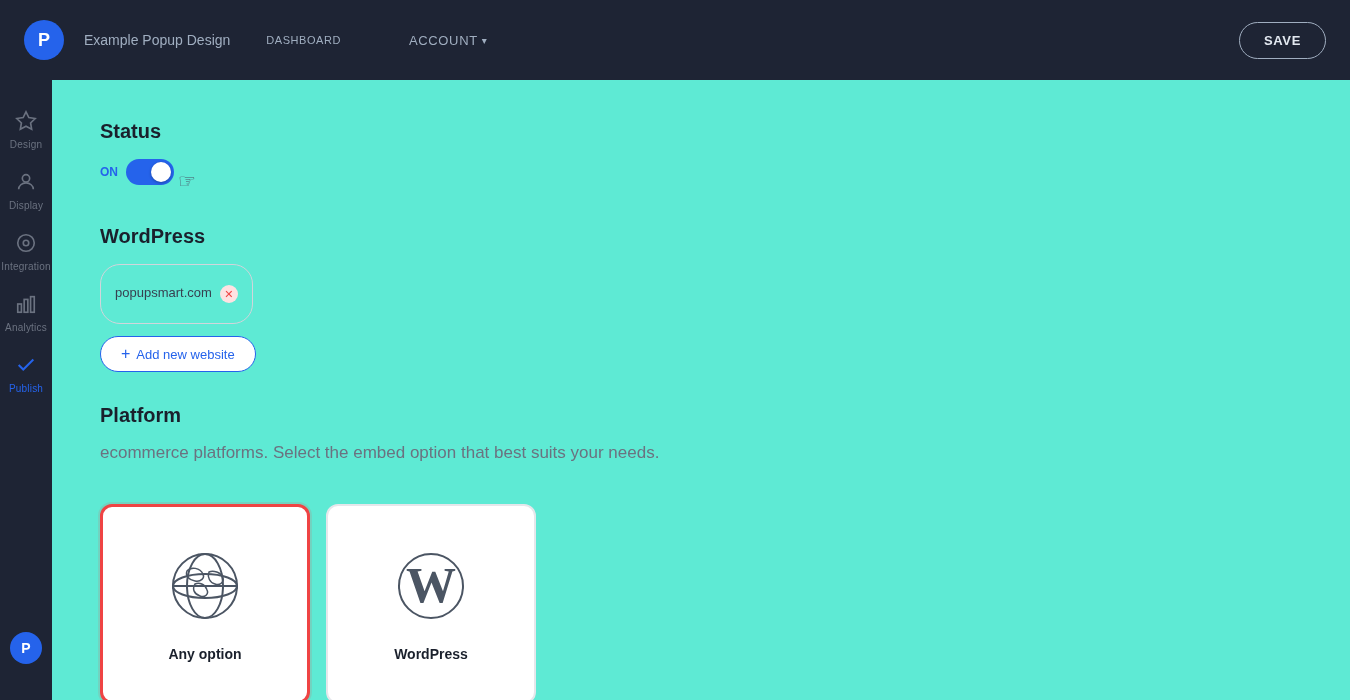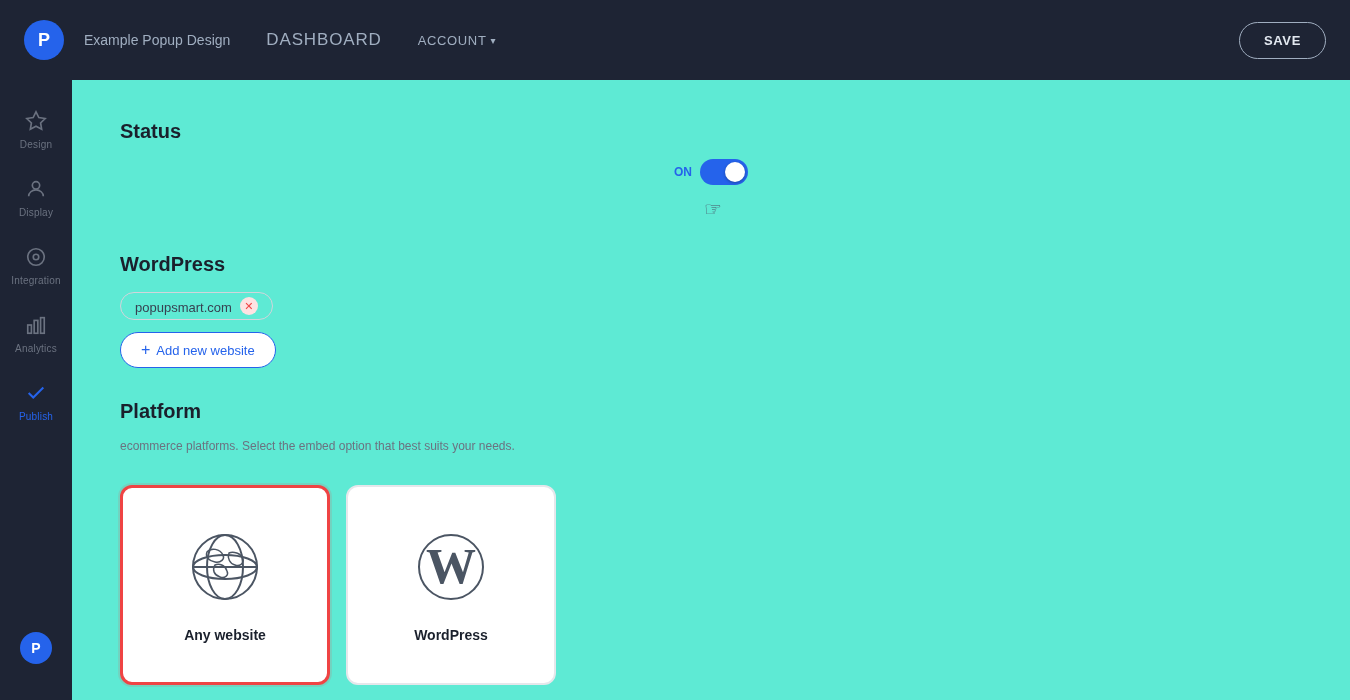--- a/index.html
+++ b/index.html
@@ -29,29 +29,29 @@
       align-items: center;
       justify-content: flex-start;
       gap: 36px;
     }
     .navbar-title {
       color: #a0aec0;
       font-size: 14px;
     }
     .navbar-link {
       color: #a0aec0;
-      font-size: 17px;
+      font-size: 11px;
       letter-spacing: 0.05em;
       text-transform: uppercase;
       cursor: pointer;
     }
     .account-link {
       display: flex; align-items: center; gap: 4px;
       color: #a0aec0; font-size: 13px; letter-spacing: 0.05em;
-      text-transform: uppercase; cursor: pointer;
+      text-transform: uppercase; cursor: pointer; margin-left: 32px;
     }
     .account-link .chevron { font-size: 10px; }
     .navbar-right {
       display: flex; align-items: flex-start; gap: 21px;
     }
     .btn-save {
       background: transparent;
       border: 1.5px solid #a0aec0;
       color: #e2e8f0;
       padding: 10px 24px;
@@ -76,26 +76,26 @@
 
     
     .app-layout {
       display: flex;
       height: calc(700px - 80px);
     }
 
     
     .sidebar {
       background: #1e2434;
-      width: 72px;
+      width: 52px;
       display: flex;
       flex-direction: column;
       align-items: center;
       padding: 20px 0;
-      gap: 8px;
+      gap: 1px;
     }
     .sidebar-item {
       display: flex;
       flex-direction: column;
       align-items: center;
       gap: 4px;
       padding: 10px 6px;
       cursor: pointer;
       border-radius: 8px;
       width: 60px;
@@ -175,25 +175,25 @@
       margin-top: 4px;
       margin-left: 4px;
     }
 
     
     .websites-section {
       margin-top: 32px;
     }
     .website-tag {
       display: inline-flex;
-      align-items: flex-end;
+      align-items: flex-start;
       gap: 8px;
       border: 1.5px solid #d1d5db;
       border-radius: 20px;
-      padding: 4px 14px;
+      padding: 20px 14px;
       font-size: 13px;
       color: #374151;
       margin-bottom: 12px;
     }
     .tag-close {
       color: #ef4444;
       font-size: 16px;
       cursor: pointer;
       display: flex; align-items: center;
       background: #fee2e2;
@@ -216,22 +216,22 @@
       font-weight: 500;
     }
     .btn-add-website .plus { font-size: 16px; font-weight: 300; }
 
     
     .platform-section {
       margin-top: 32px;
     }
     .platform-desc {
       color: #6b7280;
-      font-size: 12px;
-      margin-bottom: 32px;
+      font-size: 17px;
+      margin-bottom: 41px;
     }
     .platform-cards {
       display: flex;
       gap: 16px;
       flex-wrap: wrap;
     }
     .platform-card {
       width: 210px;
       height: 200px;
       border: 2px solid #e5e7eb;
@@ -331,21 +331,21 @@
       <div class="sidebar-logo-bottom">
         <span>P</span>
       </div>
     </div>
   </div>
 
   <div class="main-content">
 
     <div>
       <div class="section-title">Status</div>
-      <div style="display:flex; flex-direction:column; align-items:center;">
+      <div style="display:flex; flex-direction:row; align-items:flex-end;">
         <div class="toggle-container">
           <span class="toggle-label">ON</span>
           <div class="toggle-track">
             <div class="toggle-knob"></div>
           </div>
         </div>
         <span class="cursor-hand">☞</span>
       </div>
     </div>
 
@@ -377,21 +377,21 @@
               <ellipse cx="40" cy="40" rx="18" ry="32"></ellipse>
               <ellipse cx="40" cy="40" rx="32" ry="12"></ellipse>
 
               <line x1="8" y1="40" x2="72" y2="40"></line>
 
               <path d="M22 25 C26 20, 35 22, 38 28 C40 32, 36 36, 30 35 C24 34, 20 30, 22 25Z" fill="none" stroke="#4b5563" stroke-width="1.5"></path>
               <path d="M30 38 C34 36, 40 38, 42 44 C44 48, 40 52, 35 50 C29 48, 27 43, 30 38Z" fill="none" stroke="#4b5563" stroke-width="1.5"></path>
               <path d="M44 26 C48 24, 56 26, 58 32 C59 36, 55 40, 50 38 C45 37, 42 31, 44 26Z" fill="none" stroke="#4b5563" stroke-width="1.5"></path>
             </svg>
           </div>
-          <span class="platform-card-label">Any website</span>
+          <span class="platform-card-label">Any option</span>
         </div>
 
         <div class="platform-card">
           <div>
             <svg width="80" height="80" viewBox="0 0 80 80" fill="none">
               <circle cx="40" cy="40" r="32" stroke="#4b5563" stroke-width="2" fill="none"></circle>
               <text x="40" y="56" text-anchor="middle" font-family="Georgia, serif" font-size="50" font-weight="bold" fill="#4b5563">W</text>
             </svg>
           </div>
           <span class="platform-card-label">WordPress</span>

